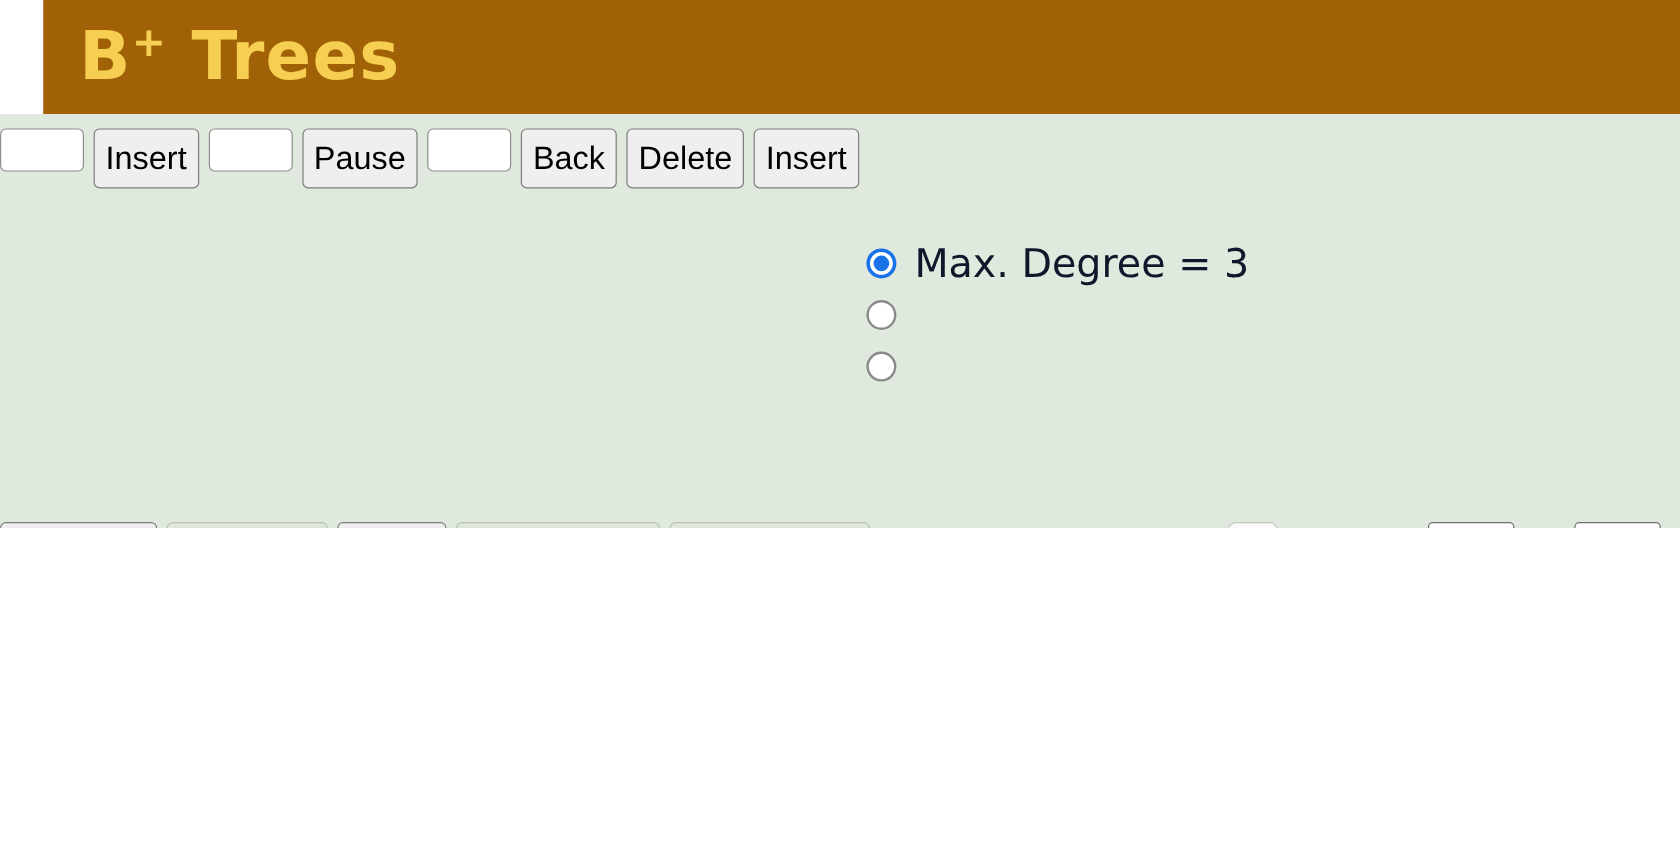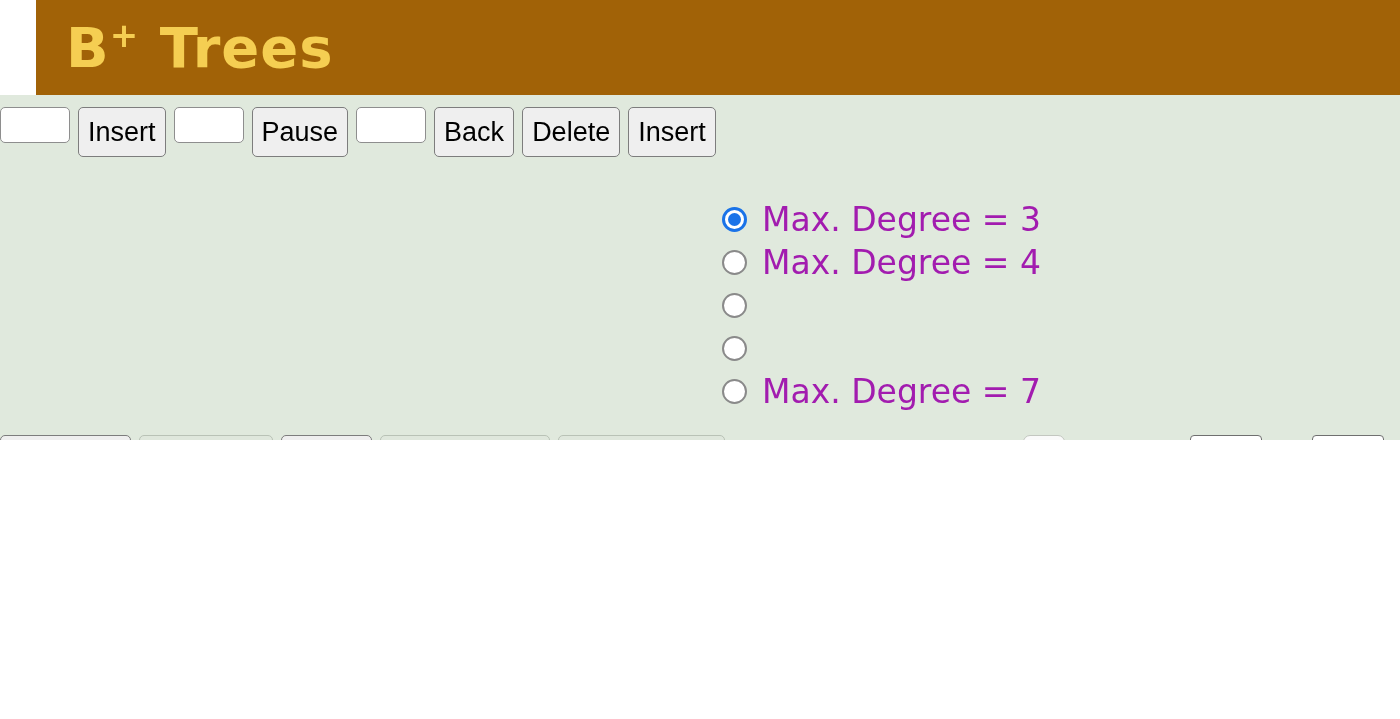--- a/index.html
+++ b/index.html
@@ -124,21 +124,21 @@
     width: 13px;
     height: 13px;
     margin-left: -6.5px;
     margin-top: -6.5px;
     border-radius: 50%;
     background: #1a73e8;
   }
   .radio-label {
     font-size: 33px;
     font-family: "DejaVu Sans", sans-serif;
-    color: #a21caf;
+    color: #0f172a;
     line-height: 1;
     white-space: nowrap;
   }
 
   
   .row-playback {
     position: absolute;
     left: 0;
     top: 340px;
     display: flex;
@@ -253,31 +253,23 @@
     <button class="btn">Insert</button>
   </div>
 
   <div class="radio-group">
     <div class="radio-row">
       <span class="radio-mark checked"></span>
       <span class="radio-label">Max. Degree = 3</span>
     </div>
     <div class="radio-row">
       <span class="radio-mark"></span>
-      <span class="radio-label">Max. Degree = 4</span>
     </div>
     <div class="radio-row">
       <span class="radio-mark"></span>
-    </div>
-    <div class="radio-row">
-      <span class="radio-mark"></span>
-    </div>
-    <div class="radio-row">
-      <span class="radio-mark"></span>
-      <span class="radio-label">Max. Degree = 7</span>
     </div>
   </div>
 
   <div class="row-playback">
     <button class="btn">Skip Back</button>
     <button class="btn disabled">Step Back</button>
     <button class="btn">Pause</button>
     <button class="btn disabled">Step Forward</button>
     <button class="btn disabled">Skip Forward</button>
   </div>

